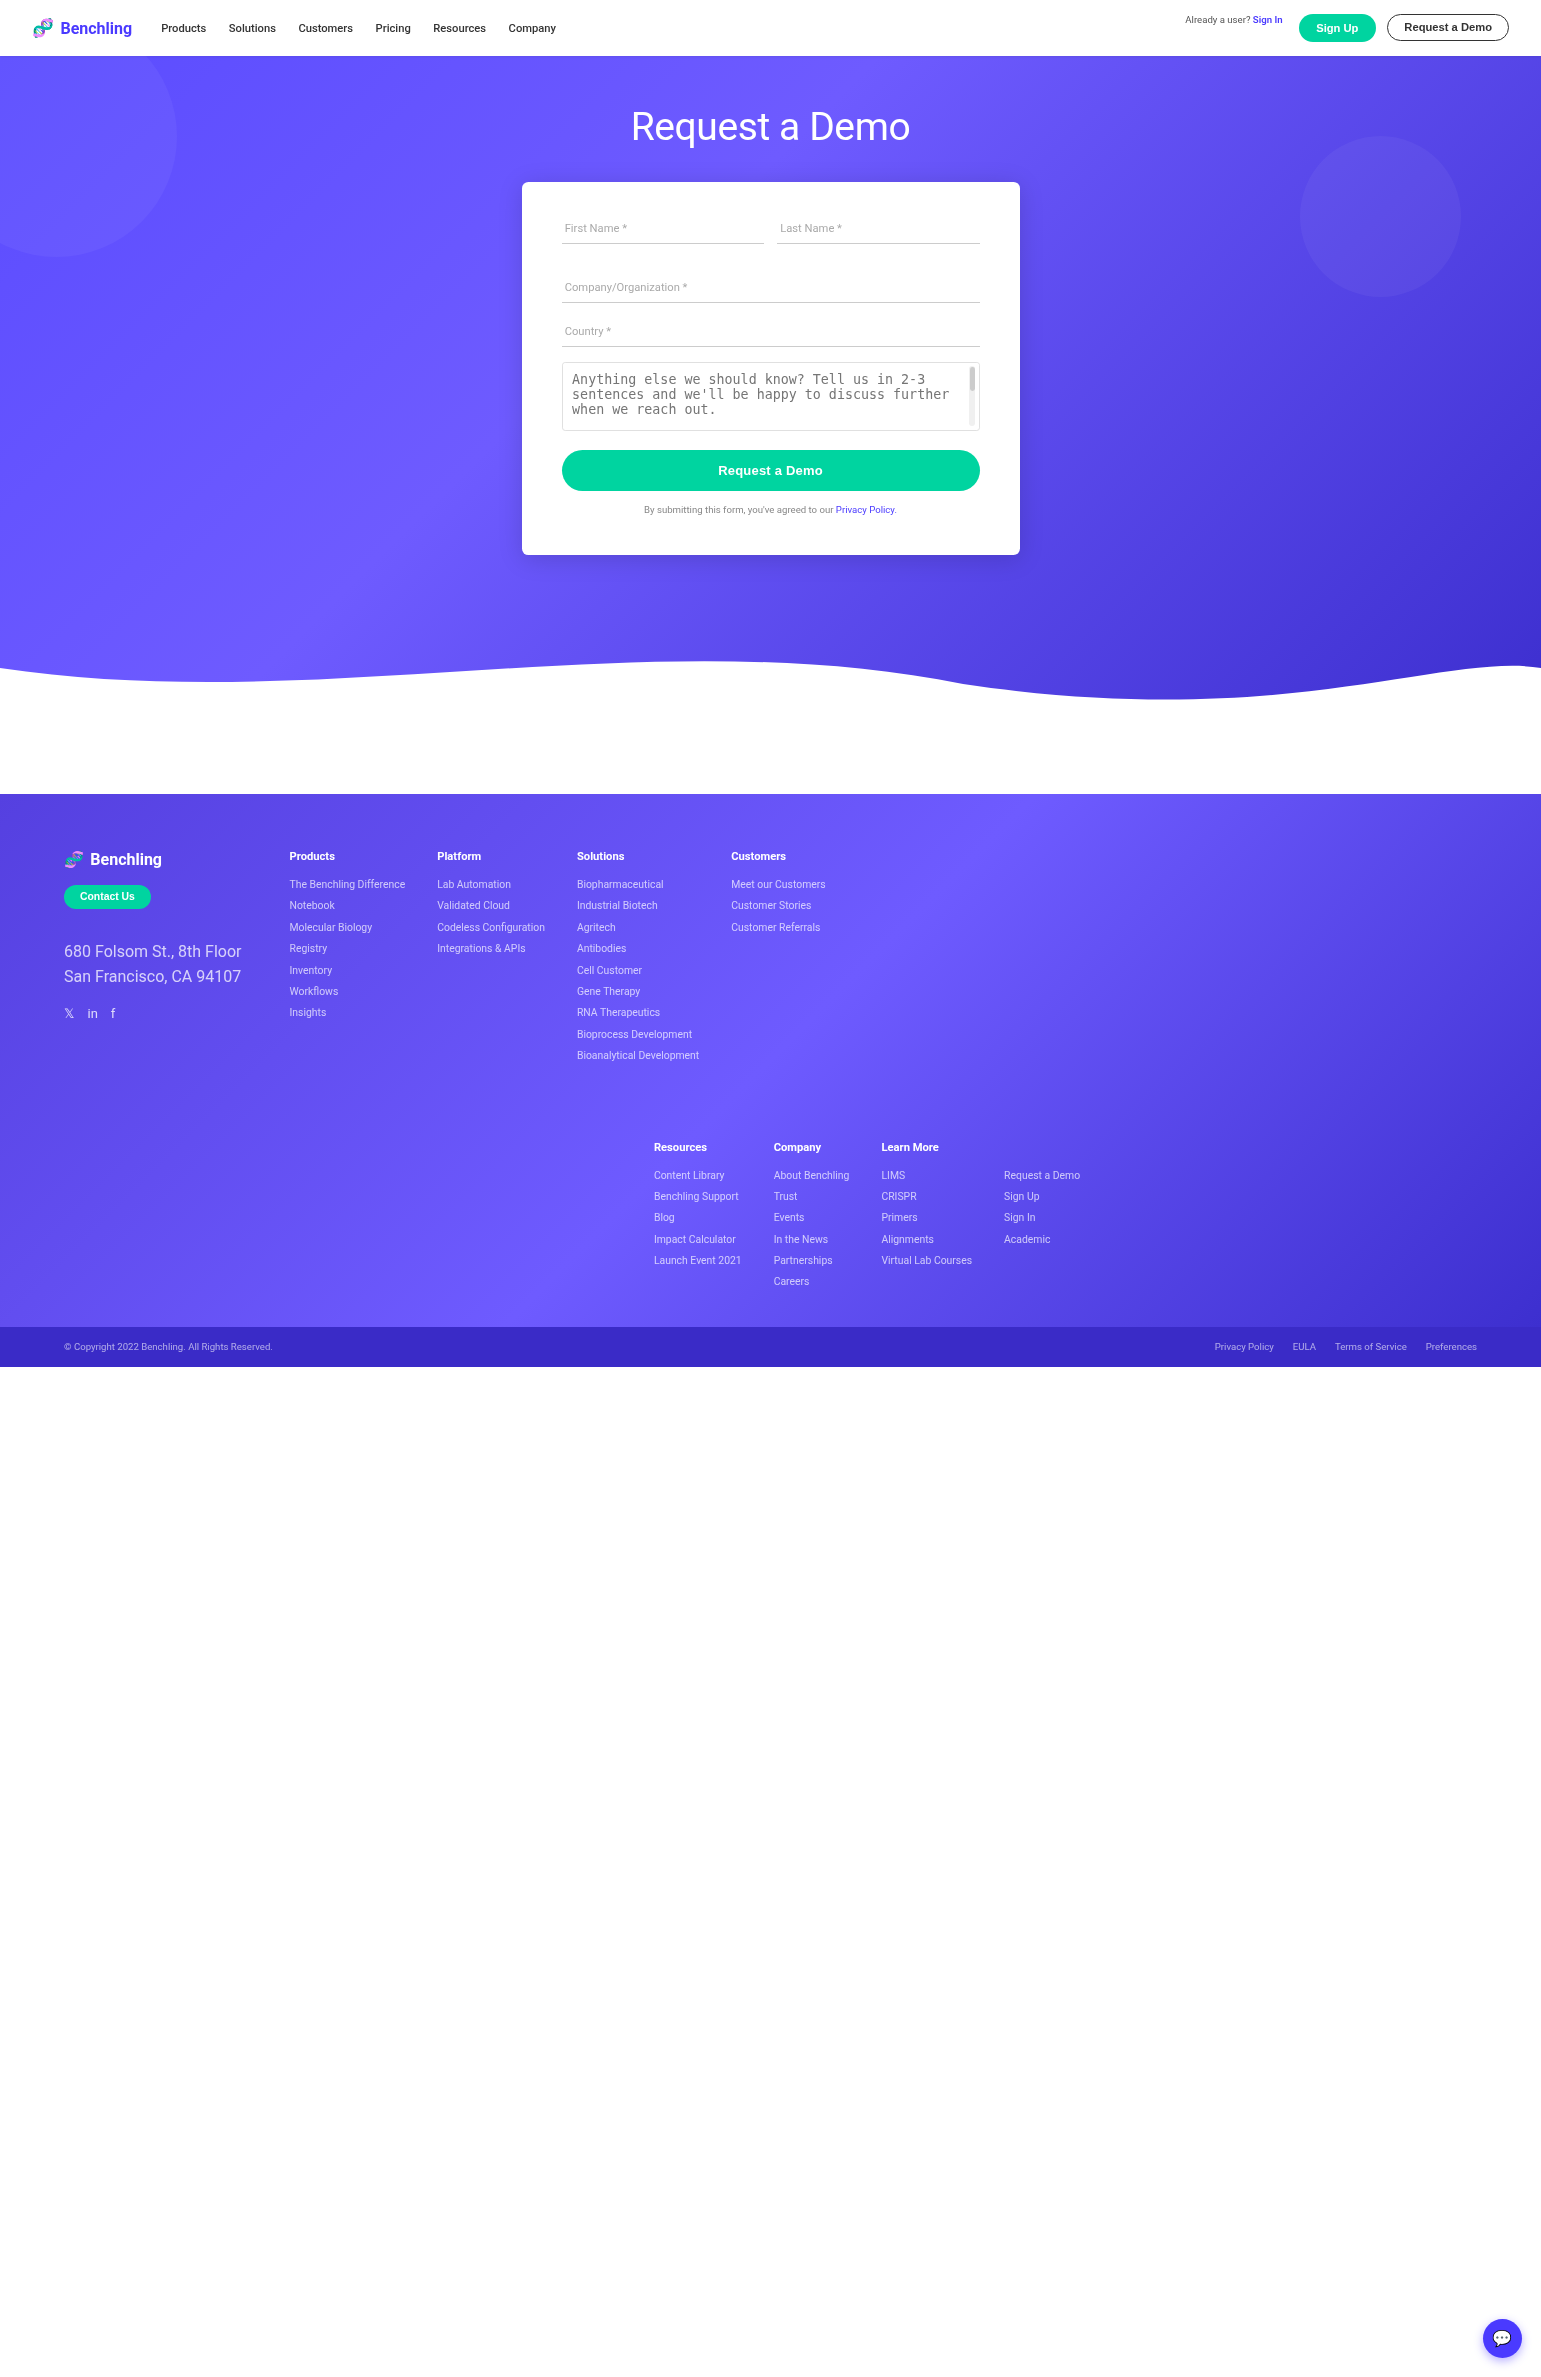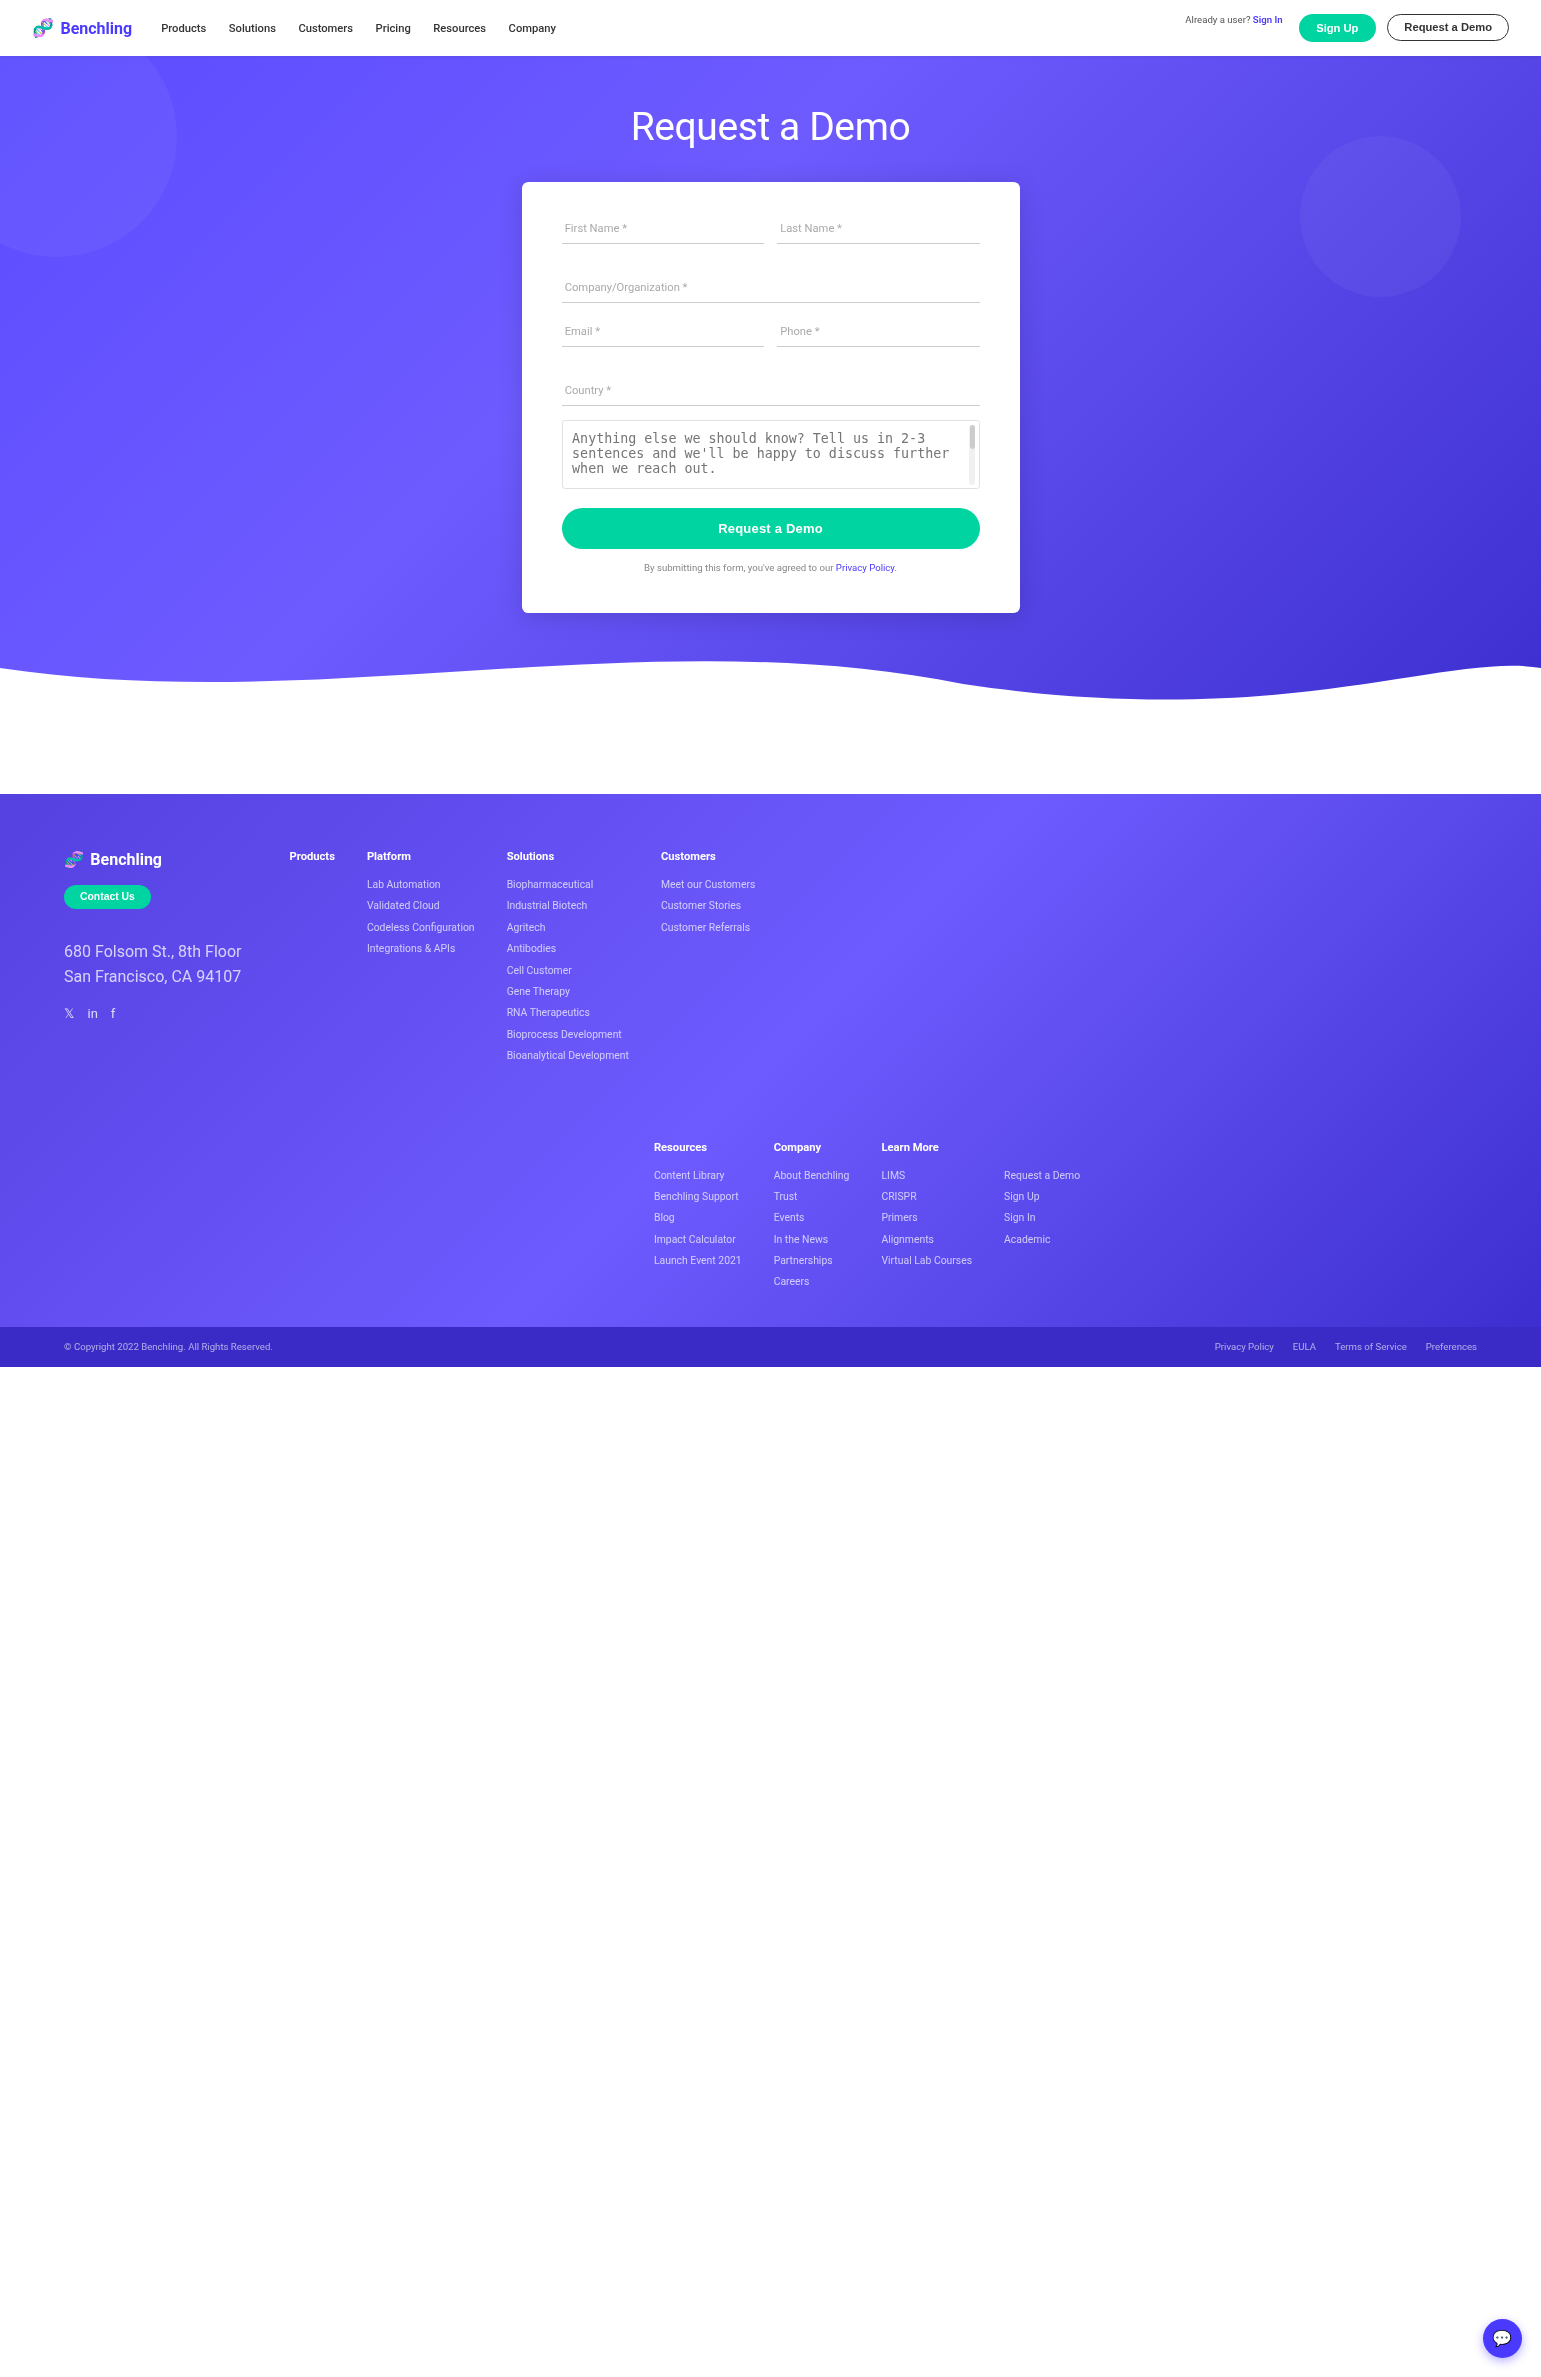--- a/index.html
+++ b/index.html
@@ -236,28 +236,20 @@
       <div class="form-group">
         <input type="text" placeholder="First Name *" style="">
       </div>
       <div class="form-group">
         <input type="text" placeholder="Last Name *" style="">
       </div>
     </div>
     <div class="form-group">
       <input type="text" placeholder="Company/Organization *" style="">
     </div>
-    <div class="form-row">
-      <div class="form-group">
-        <input type="email" placeholder="Email *" style="">
-      </div>
-      <div class="form-group">
-        <input type="tel" placeholder="Phone *" style="">
-      </div>
-    </div>
     <div class="form-group">
       <input type="text" placeholder="Country *" style="">
     </div>
     <div class="scrollable-textarea-wrapper">
       <textarea placeholder="Anything else we should know? Tell us in 2-3 sentences and we'll be happy to discuss further when we reach out." style=""></textarea>
       <div class="scrollbar-indicator">
         <div class="scrollbar-thumb"></div>
       </div>
     </div>
     <button class="btn-submit">Request a Demo</button>
@@ -290,20 +282,29 @@
         <span class="social-icon">𝕏</span>
         <span class="social-icon">in</span>
         <span class="social-icon">f</span>
       </div>
     </div>
 
     <div class="footer-cols">
 
       <div class="footer-col">
         <h4>Products</h4>
+        <ul>
+          <li><a href="#">The Benchling Difference</a></li>
+          <li><a href="#">Notebook</a></li>
+          <li><a href="#">Molecular Biology</a></li>
+          <li><a href="#">Registry</a></li>
+          <li><a href="#">Inventory</a></li>
+          <li><a href="#">Workflows</a></li>
+          <li><a href="#">Insights</a></li>
+        </ul>
       </div>
 
       <div class="footer-col">
         <h4>Platform</h4>
         <ul>
           <li><a href="#">Lab Automation</a></li>
           <li><a href="#">Validated Cloud</a></li>
           <li><a href="#">Codeless Configuration</a></li>
           <li><a href="#">Integrations &amp; APIs</a></li>
         </ul>

